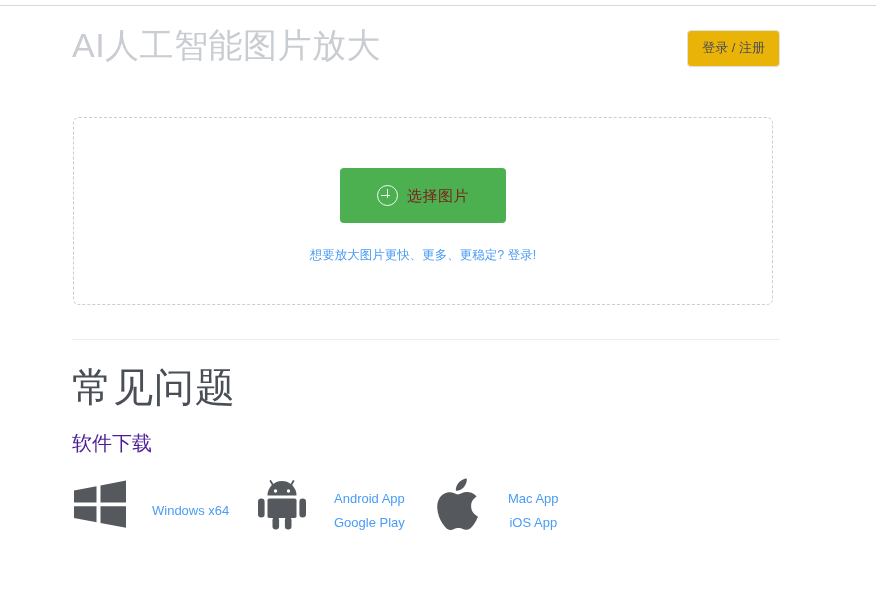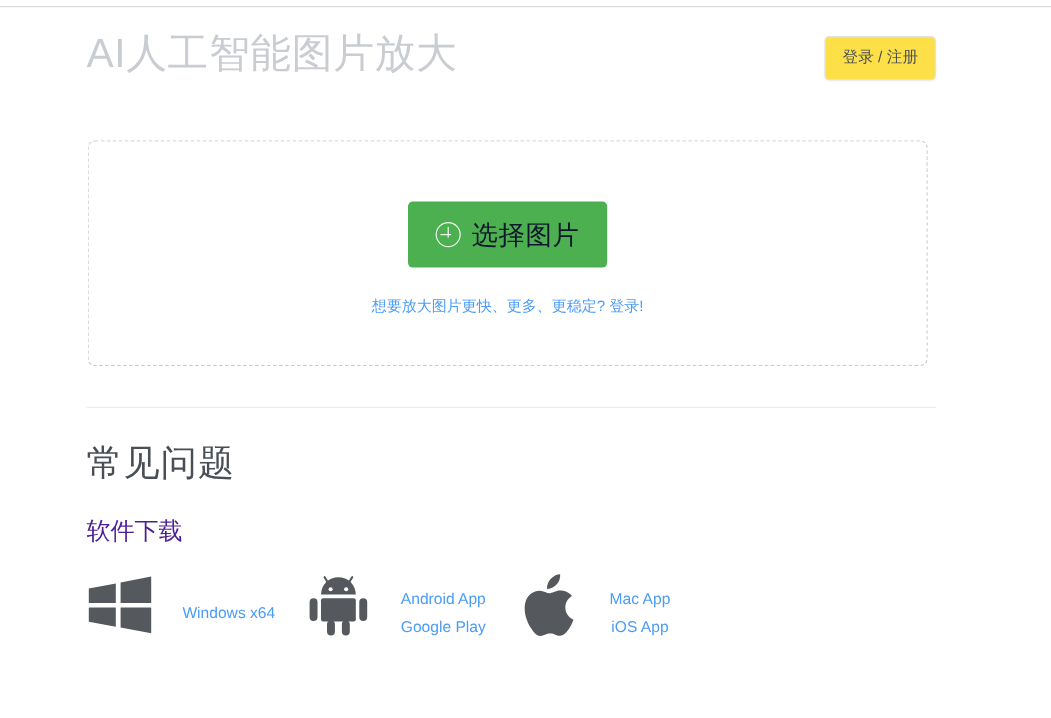--- a/index.html
+++ b/index.html
@@ -50,21 +50,21 @@
     white-space: nowrap;
   }
   .login-btn {
     position: absolute;
     right: 96px;
     top: 24px;
     min-width: 80px;
     padding: 9px 14px 10px 14px;
     border: 1px solid #e2e2e2;
     border-radius: 4px;
-    background: #fde047;
+    background: #eab308;
     color: #4a4f57;
     font-size: 13px;
     line-height: 16px;
     text-align: center;
     box-sizing: border-box;
     cursor: pointer;
     box-shadow: 0 1px 1px rgba(0,0,0,0.03);
     white-space: nowrap;
   }
   
@@ -123,23 +123,23 @@
     height: 8.5px;
   }
   .plus-circle::after {
     top: 50%;
     left: 3.4px;
     margin-top: -0.8px;
     height: 1.6px;
     width: 8.5px;
   }
   .select-btn-label {
-    font-size: 22px;
+    font-size: 15px;
     line-height: 20px;
-    color: #0f172a;
+    color: #7f1d1d;
     letter-spacing: 0.5px;
   }
   .promo-link {
     position: absolute;
     left: 0;
     right: 0;
     top: 129px;
     text-align: center;
     font-size: 12.5px;
     line-height: 16px;
@@ -154,21 +154,21 @@
     top: 333px;
     width: 708px;
     height: 1px;
     background: #ececec;
   }
   
   .faq-title {
     position: absolute;
     left: 72px;
     top: 362px;
-    font-size: 30px;
+    font-size: 40px;
     line-height: 38px;
     color: #4a4f57;
     font-weight: 400;
     letter-spacing: 1px;
   }
   .faq-sub {
     position: absolute;
     left: 72px;
     top: 424px;
     font-size: 20px;

